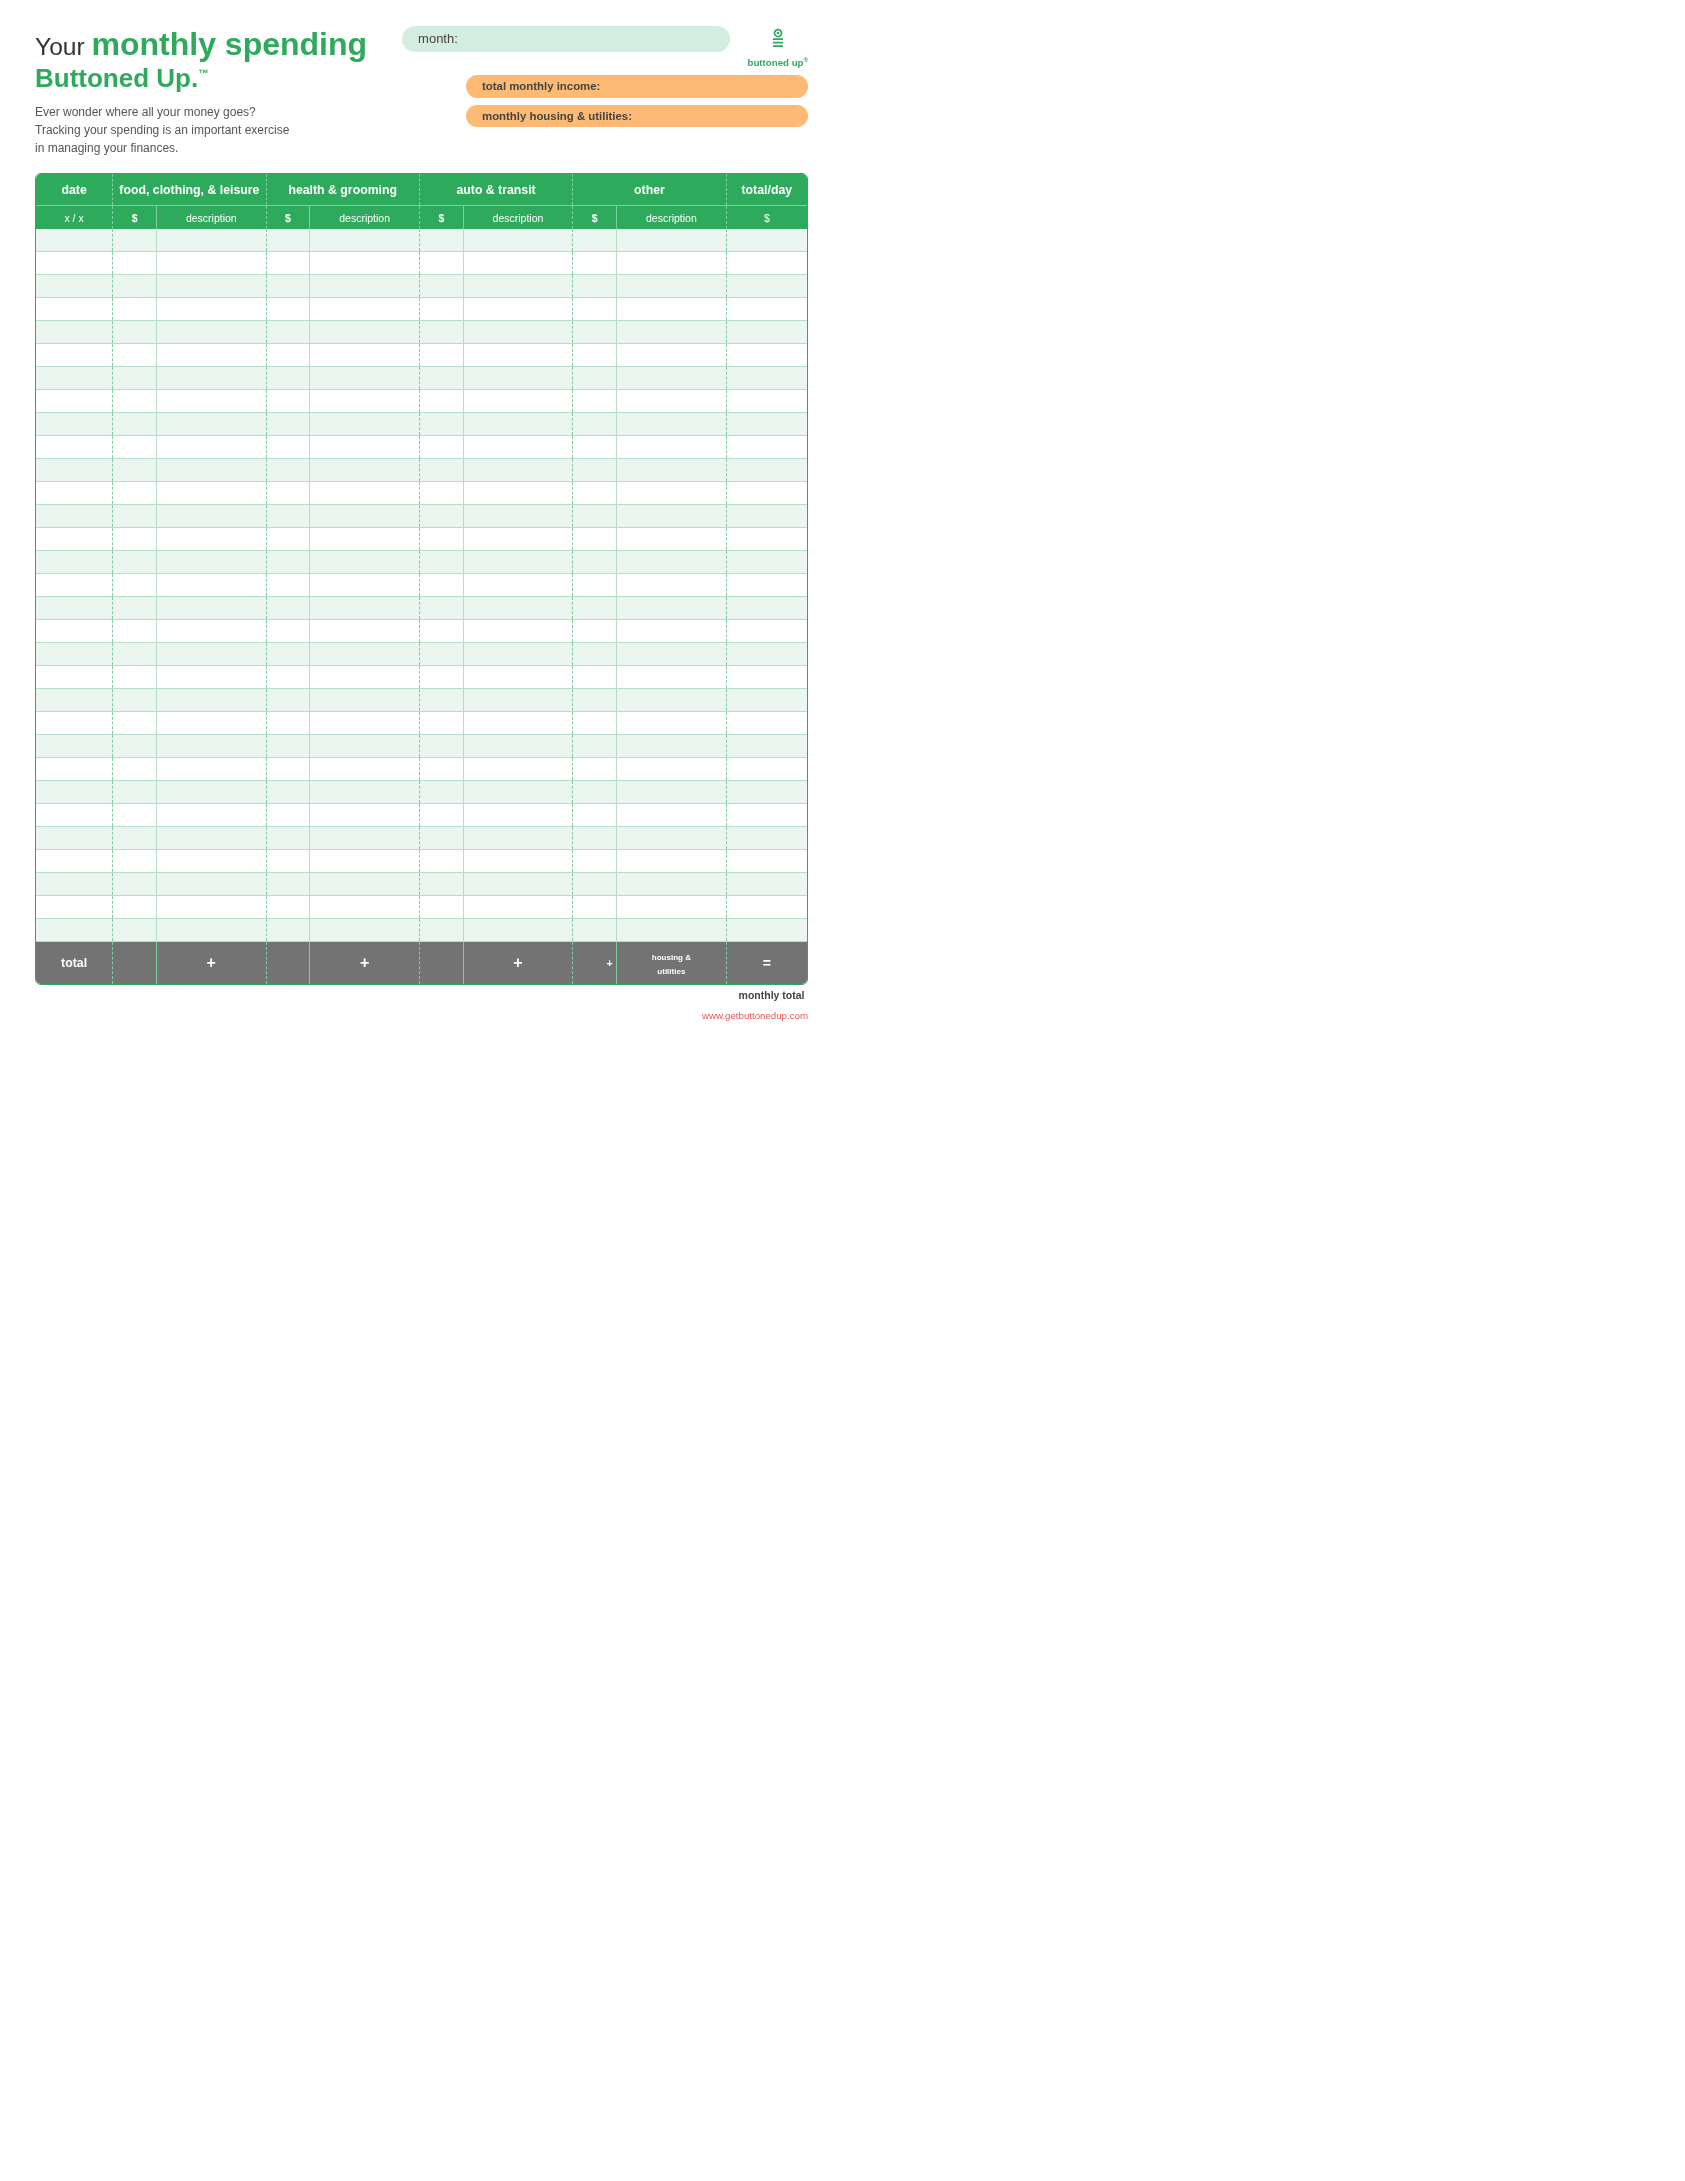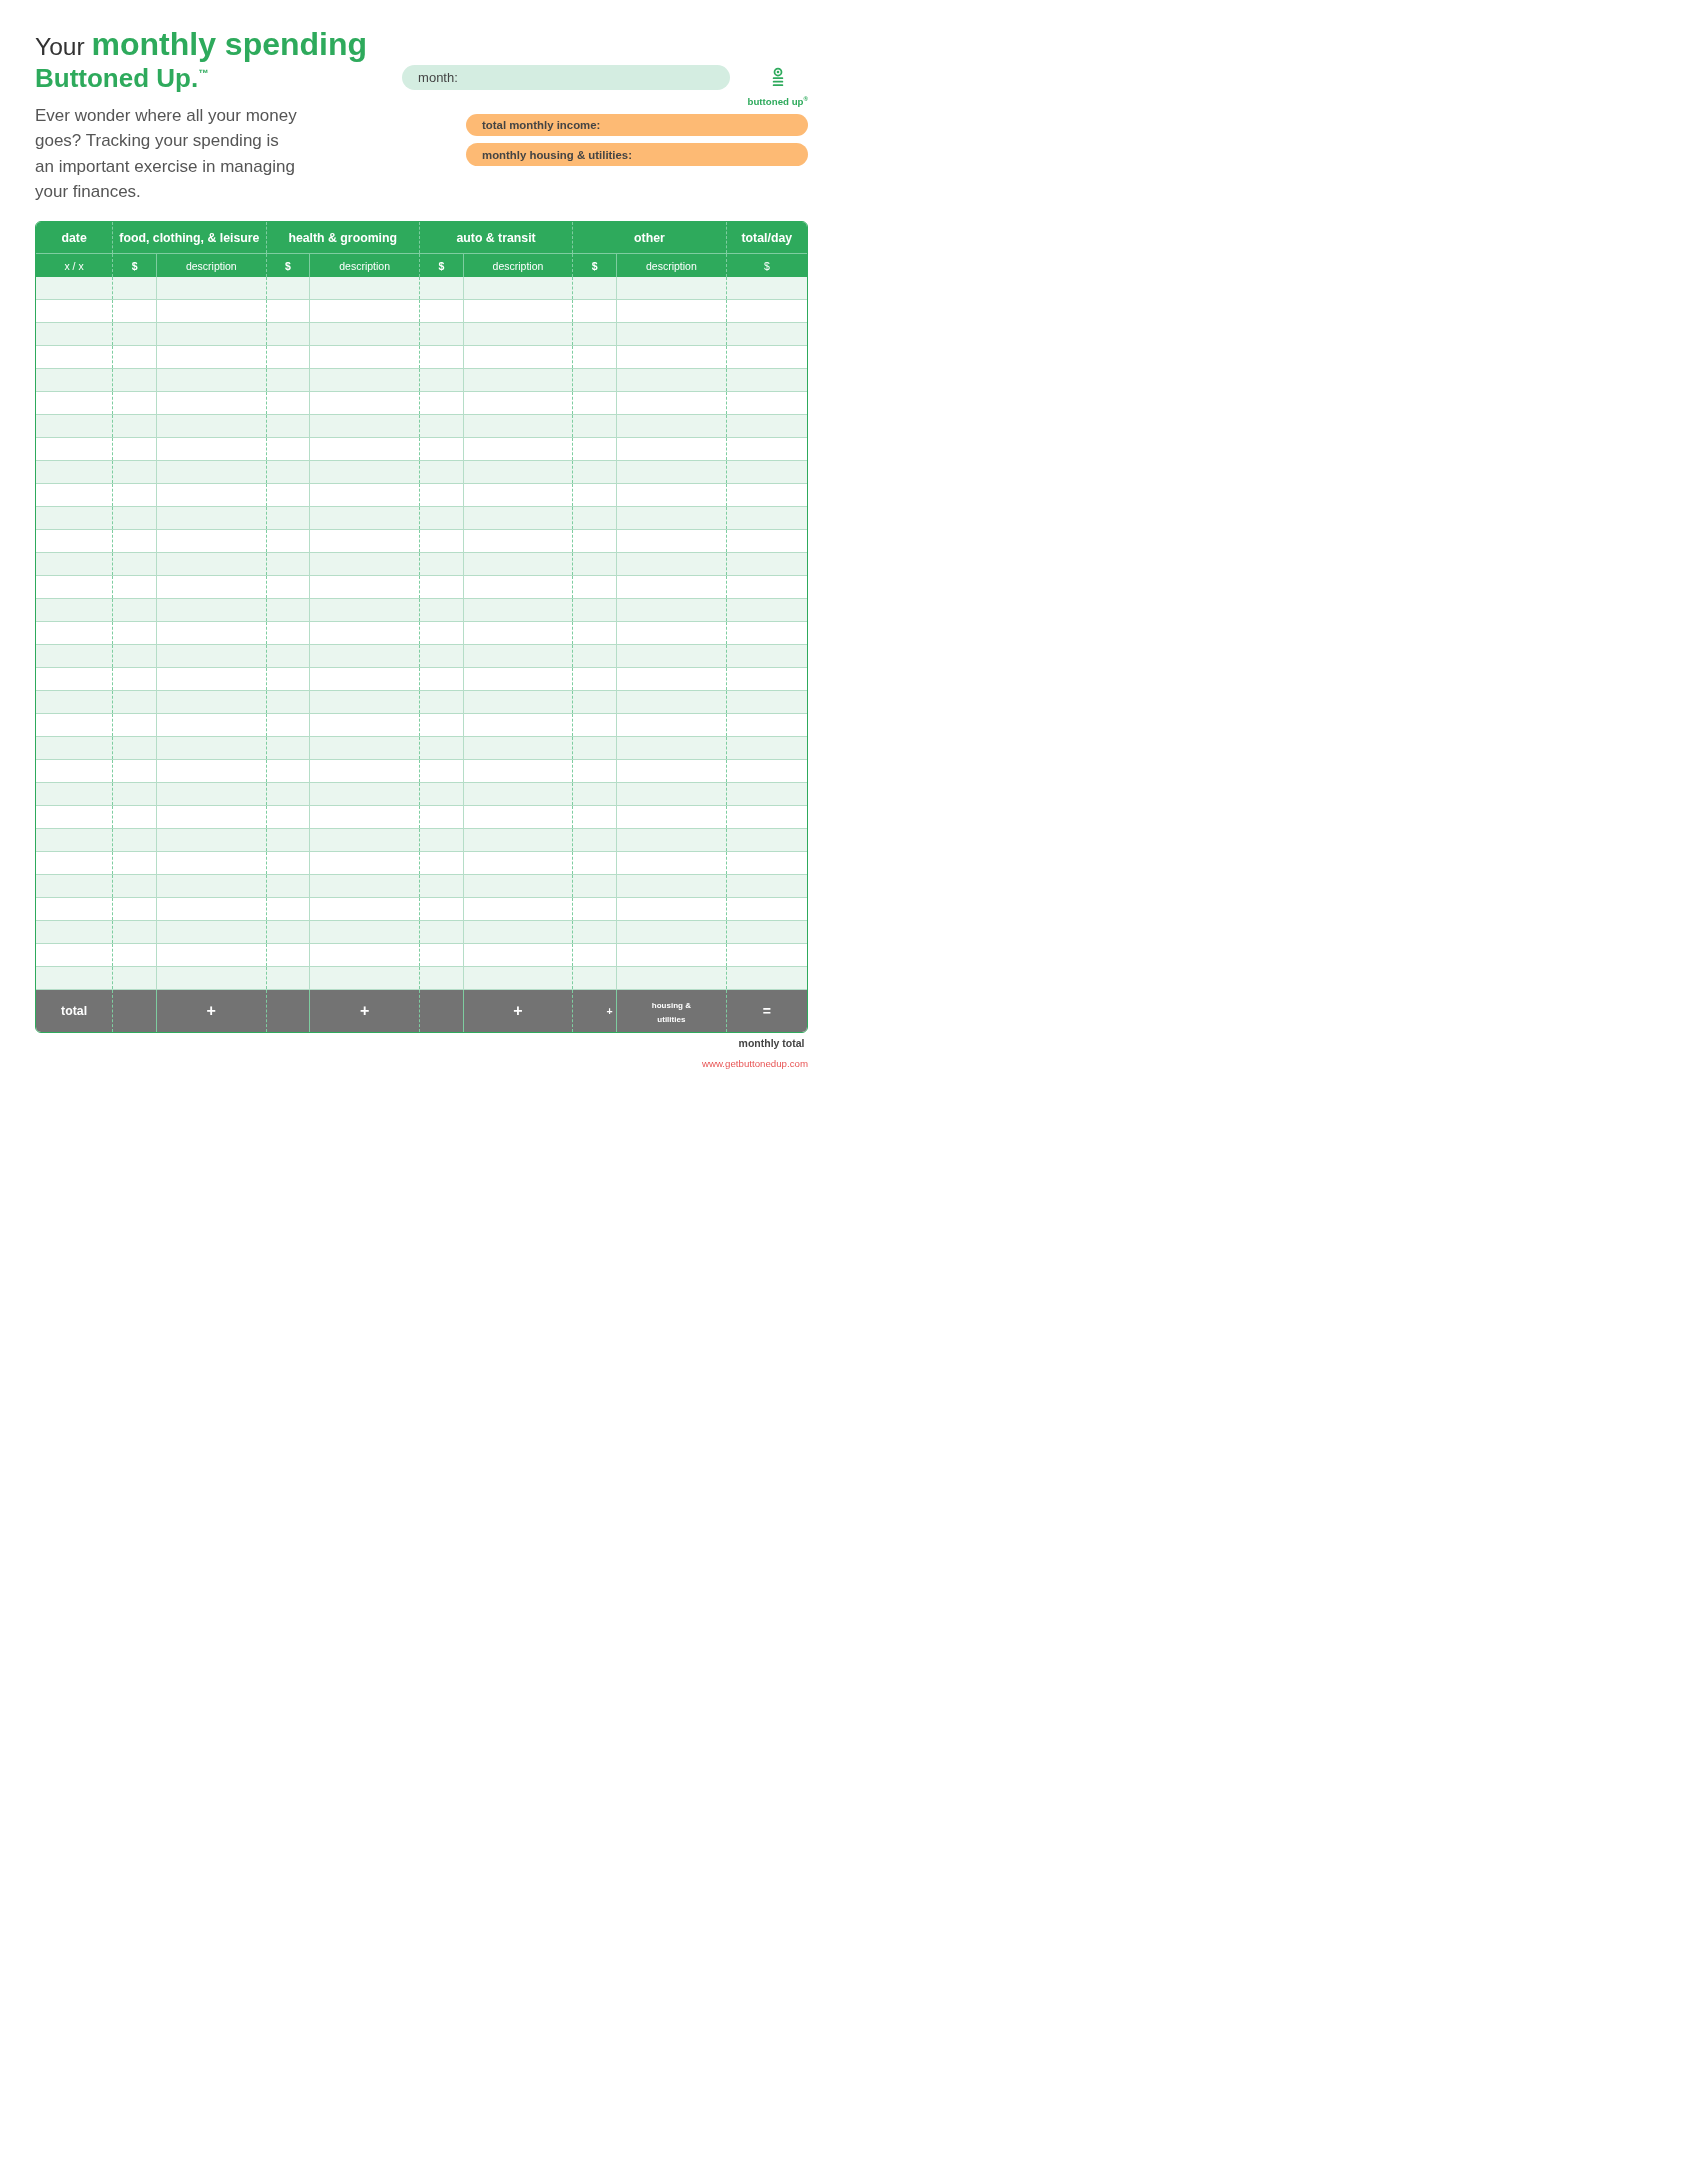--- a/index.html
+++ b/index.html
@@ -6,30 +6,30 @@
     body {
       font-family: Arial, Helvetica, sans-serif;
       background: #fff;
       width: 843px;
       min-height: 1088px;
       padding: 26px 35px 26px 35px;
       color: #444;
     }
     .header-area {
       display: flex;
-      align-items: center;
+      align-items: flex-start;
       justify-content: space-between;
       margin-bottom: 11px;
     }
     .title-block { flex: 0 0 auto; max-width: 369px; }
     .title-top { font-size: 24.6px; color: #333; }
     .title-top strong { font-size: 32px; color: #2eaa5c; font-weight: 900; }
     .title-buttoned { font-size: 26px; font-weight: 900; color: #2eaa5c; }
     .title-buttoned sup { font-size: 10.5px; color: #2eaa5c; }
-    .subtitle { font-size: 17px; color: #555; margin-top: 8.8px; line-height: 1.5; max-width: 263px; }
+    .subtitle { font-size: 12px; color: #555; margin-top: 8.8px; line-height: 1.5; max-width: 263px; }
     .top-right {
       display: flex;
       flex-direction: column;
       align-items: flex-end;
       gap: 7px;
       flex: 1;
       max-width: 421px;
       margin-left: 35px;
     }
     .month-label {

